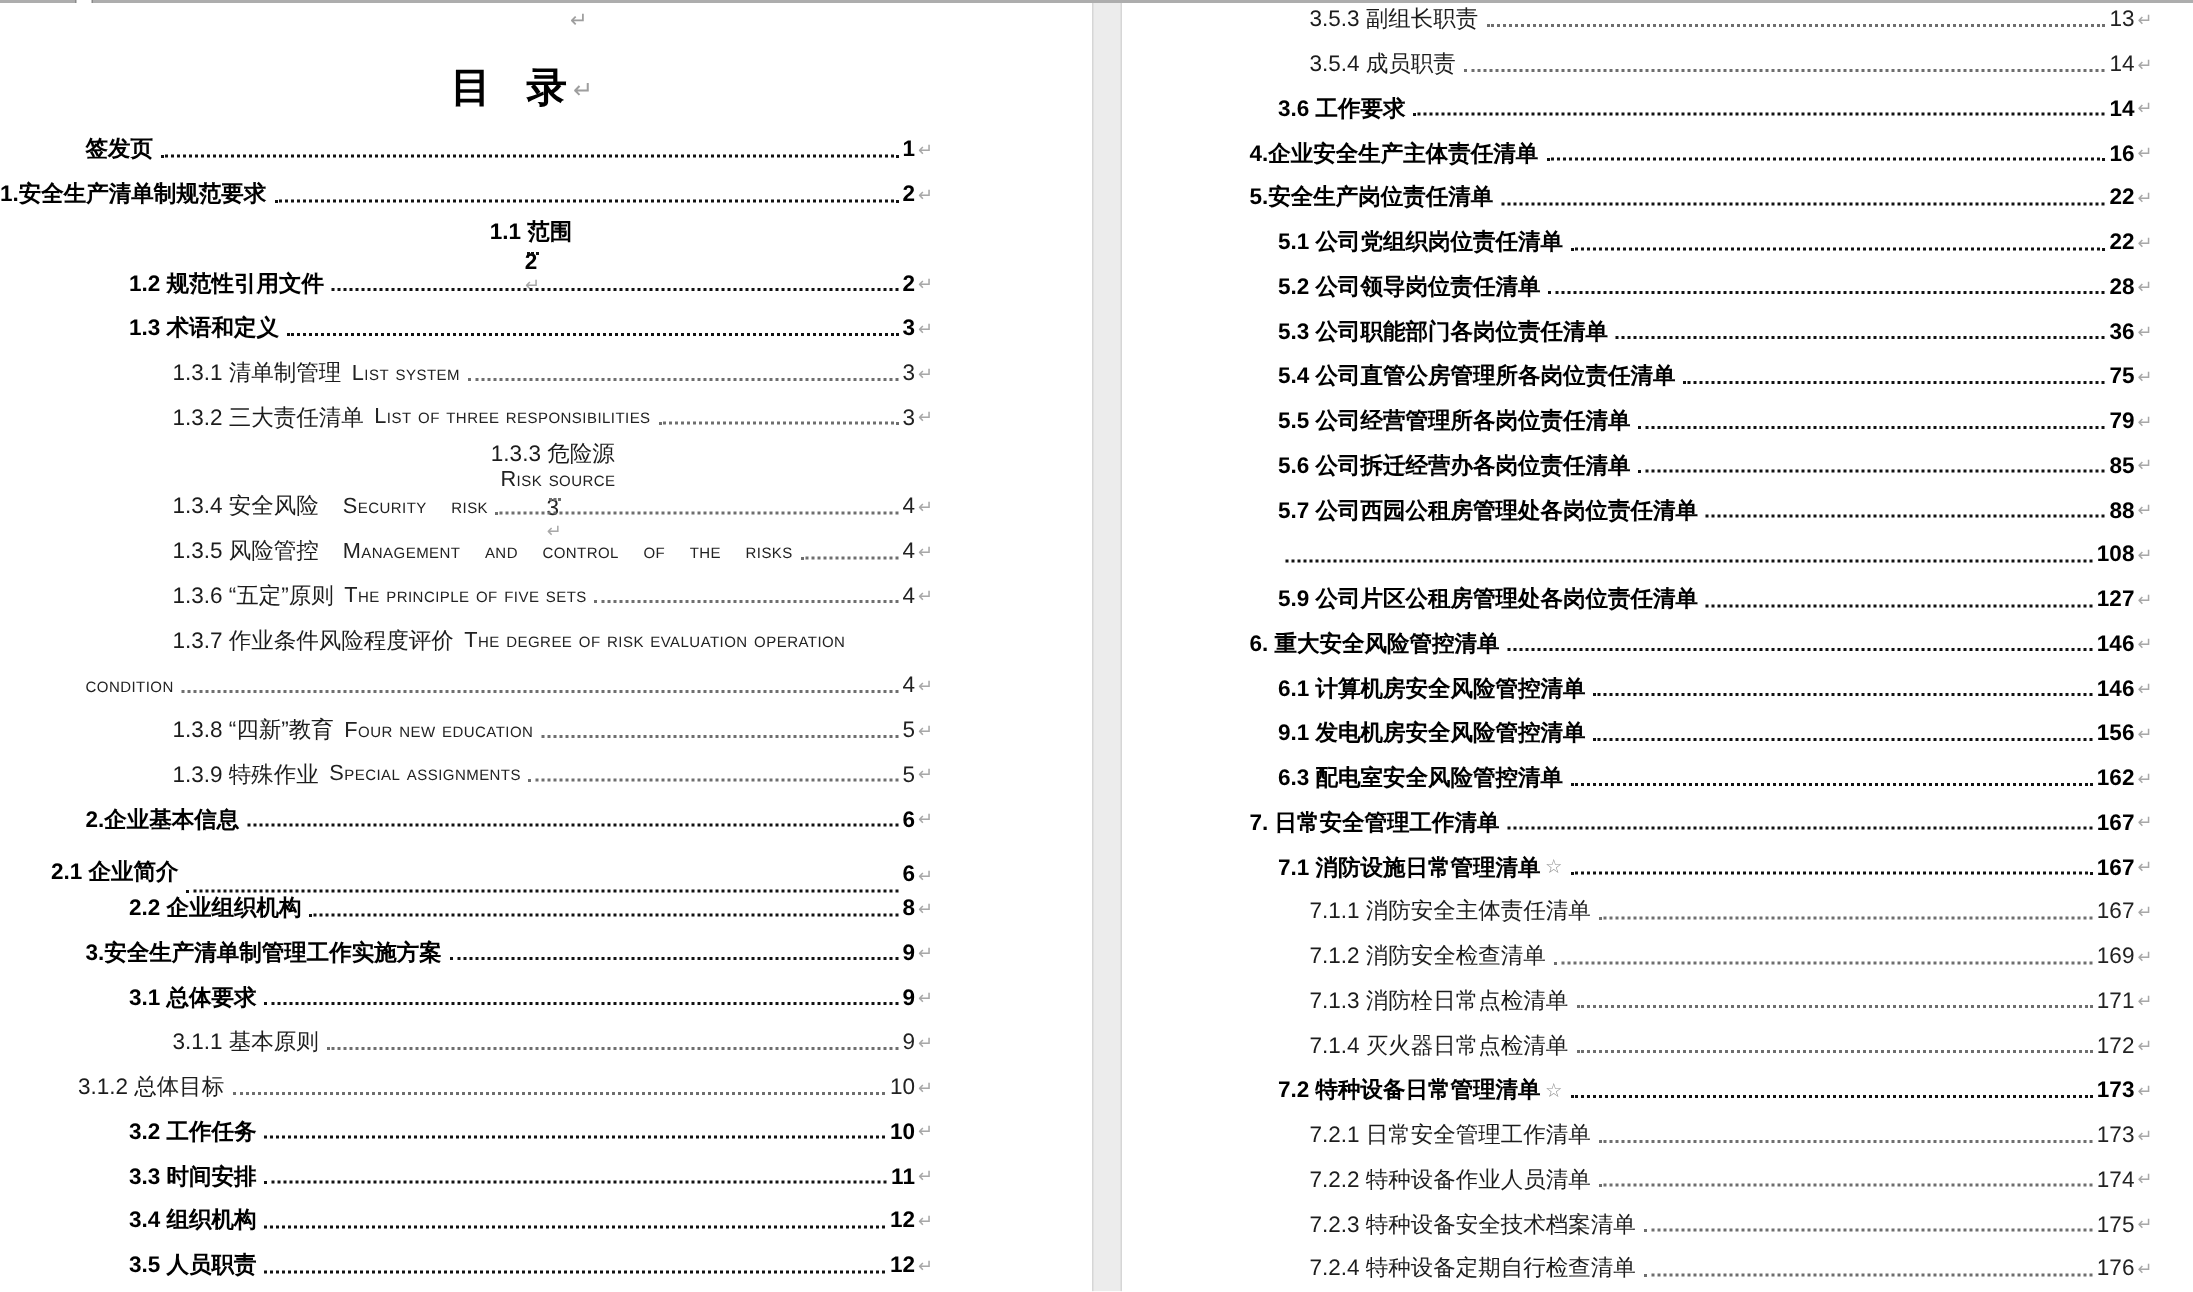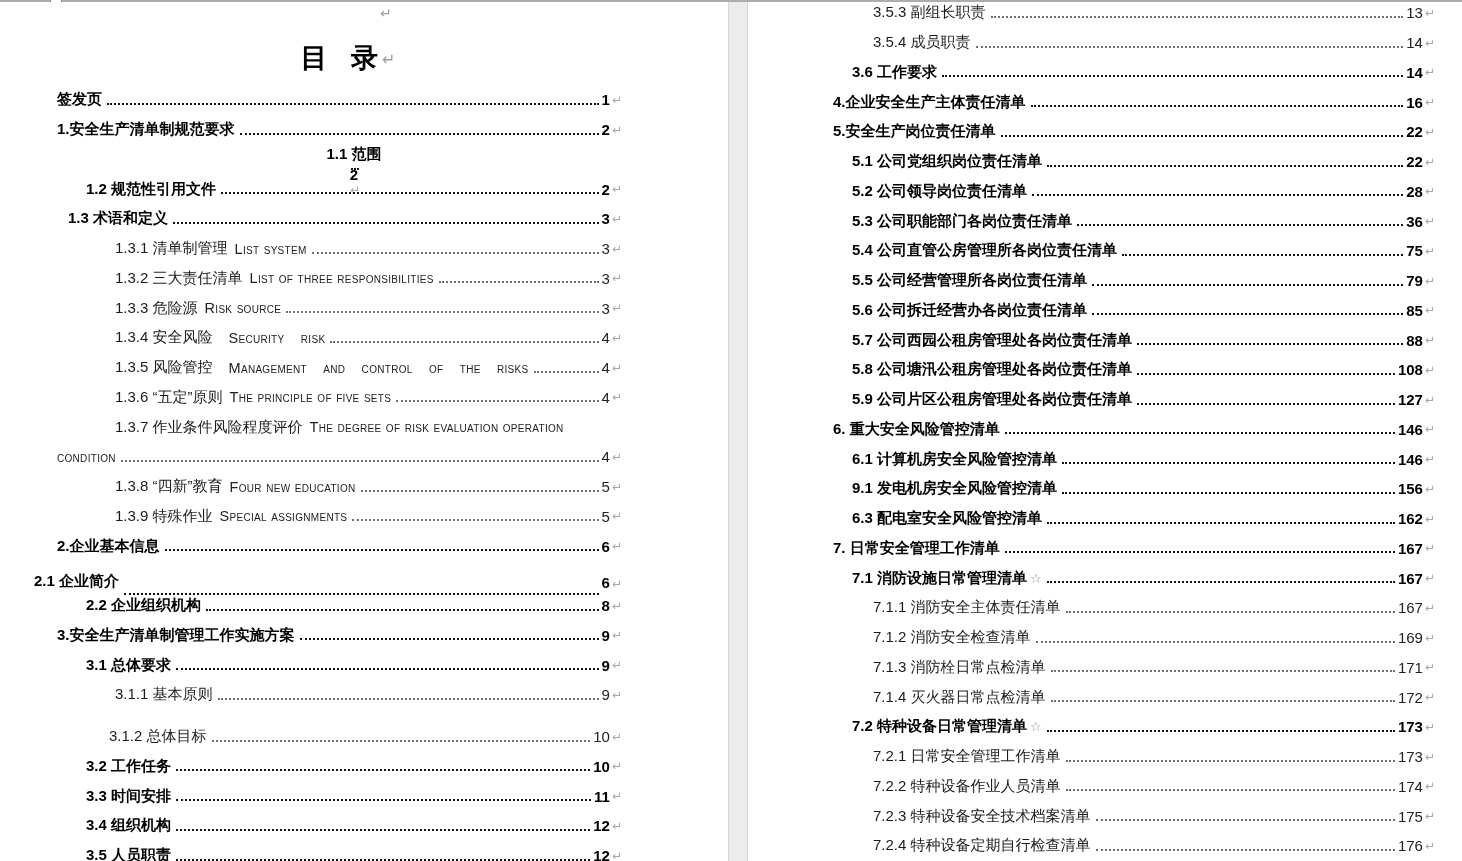--- a/index.html
+++ b/index.html
@@ -50,59 +50,59 @@
     <div class="title-wrap">
       <span class="doc-title">目 录</span><span class="title-pilcrow">↵</span>
     </div>
     <div class="entries entries-left" id="entries-left">
         <div class="row b" style="padding-left: 57px;">
           <span class="lbl">签发页</span>
           <span class="dots"></span>
           <span class="pg">1</span>
           <span class="pmark">↵</span>
         </div>
-        <div class="row b" style="padding-left: 57px;">
+        <div class="row b" style="">
           <span class="lbl">1.安全生产清单制规范要求</span>
           <span class="dots"></span>
           <span class="pg">2</span>
           <span class="pmark">↵</span>
         </div>
         <div class="row b" style="padding-left: 86px; flex-direction: column;">
           <span class="lbl">1.1 范围</span>
           <span class="dots"></span>
           <span class="pg">2</span>
           <span class="pmark">↵</span>
         </div>
         <div class="row b" style="padding-left: 86px;">
           <span class="lbl">1.2 规范性引用文件</span>
           <span class="dots"></span>
           <span class="pg">2</span>
           <span class="pmark">↵</span>
         </div>
-        <div class="row b" style="padding-left: 68px;">
+        <div class="row b" style="padding-left: 86px;">
           <span class="lbl">1.3 术语和定义</span>
           <span class="dots"></span>
           <span class="pg">3</span>
           <span class="pmark">↵</span>
         </div>
         <div class="row" style="padding-left: 115px;">
           <span class="lbl">1.3.1 清单制管理</span>
           <span class="en">List system</span>
           <span class="dots"></span>
           <span class="pg">3</span>
           <span class="pmark">↵</span>
         </div>
         <div class="row" style="padding-left: 115px;">
           <span class="lbl">1.3.2 三大责任清单</span>
           <span class="en">List of three responsibilities</span>
           <span class="dots"></span>
           <span class="pg">3</span>
           <span class="pmark">↵</span>
         </div>
-        <div class="row" style="padding-left: 115px;">
+        <div class="row" style="padding-left: 115px; flex-direction: column;">
           <span class="lbl">1.3.3 危险源</span>
           <span class="en">Risk source</span>
           <span class="dots"></span>
           <span class="pg">3</span>
           <span class="pmark">↵</span>
         </div>
         <div class="row spread" style="padding-left: 115px;">
           <span class="lbl">1.3.4 安全风险</span>
           <span class="en">Security risk</span>
           <span class="dots"></span>
@@ -176,21 +176,21 @@
           <span class="dots"></span>
           <span class="pg">9</span>
           <span class="pmark">↵</span>
         </div>
         <div class="row" style="padding-left: 115px;">
           <span class="lbl">3.1.1 基本原则</span>
           <span class="dots"></span>
           <span class="pg">9</span>
           <span class="pmark">↵</span>
         </div>
-        <div class="row" style="padding-left: 109px; margin-top: 12px;">
+        <div class="row" style="padding-left: 52px;">
           <span class="lbl">3.1.2 总体目标</span>
           <span class="dots"></span>
           <span class="pg">10</span>
           <span class="pmark">↵</span>
         </div>
         <div class="row b" style="padding-left: 86px;">
           <span class="lbl">3.2 工作任务</span>
           <span class="dots"></span>
           <span class="pg">10</span>
           <span class="pmark">↵</span>
@@ -286,21 +286,20 @@
           <span class="pg">85</span>
           <span class="pmark">↵</span>
         </div>
         <div class="row b" style="padding-left: 104px;">
           <span class="lbl">5.7 公司西园公租房管理处各岗位责任清单</span>
           <span class="dots"></span>
           <span class="pg">88</span>
           <span class="pmark">↵</span>
         </div>
         <div class="row b" style="padding-left: 104px;">
-          <span class="lbl">5.8 公司塘汛公租房管理处各岗位责任清单</span>
           <span class="dots"></span>
           <span class="pg">108</span>
           <span class="pmark">↵</span>
         </div>
         <div class="row b" style="padding-left: 104px;">
           <span class="lbl">5.9 公司片区公租房管理处各岗位责任清单</span>
           <span class="dots"></span>
           <span class="pg">127</span>
           <span class="pmark">↵</span>
         </div>

